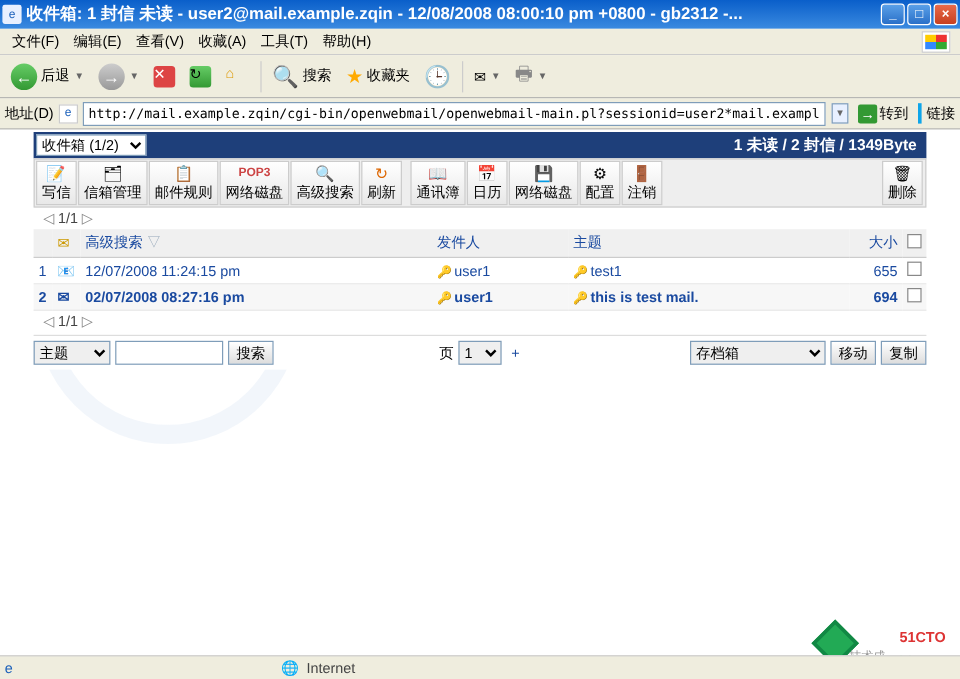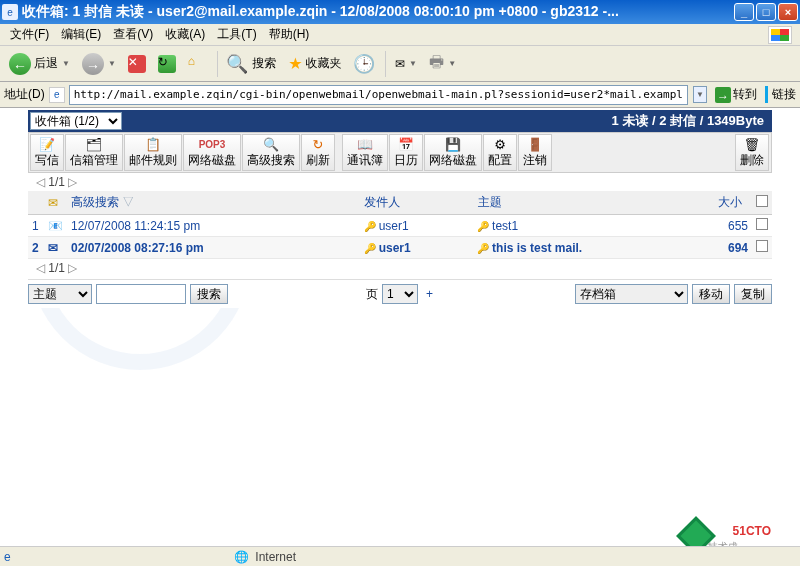--- a/index.html
+++ b/index.html
@@ -50,21 +50,21 @@
 .rownum { color:#333;width:16px; }
 .envico { color:#c90;width:16px; }
 .searchrow { display:flex;align-items:center;gap:4px;padding:4px 0;border-top:1px solid #ddd;margin-top:2px; }
 .searchrow select,.searchrow input[type=text]{border:1px solid #7f9db9;height:20px;font-size:12px;}
 .searchrow button{border:1px solid #7f9db9;background:linear-gradient(#fff,#ddd);height:20px;padding:0 6px;font-size:12px;}
 .footer-text { text-align:center;color:#1a4aa0;padding:30px 0;font-size:13px; }
 .footer-text a{color:#1a4aa0;}
 .statusbar { position:absolute;bottom:0;left:0;right:0;height:20px;background:#efedde;border-top:1px solid #ccc;display:flex;align-items:center;padding:0 4px;font-size:11px;color:#444;gap:6px; }
 .statusbar .globe{color:#3a6;}
 .statusbar .sec{margin-left:auto;display:flex;gap:4px;}
-.watermark1 { position:absolute;right:29px;bottom:26px;font-size:18px;font-weight:bold;color:#d33; }
+.watermark1 { position:absolute;right:12px;bottom:26px;font-size:18px;font-weight:bold;color:#d33; }
 .watermark1 span{color:#333;}
 .watermark2 { position:absolute;right:12px;bottom:8px;font-size:14px;font-weight:bold;color:#2a5; }
 .watermark2 .cn{color:#f90;}
 .wm-sub{position:absolute;right:54px;bottom:12px;font-size:10px;color:#999;}
 .diamond{position:absolute;right:90px;bottom:16px;width:28px;height:28px;background:#2a5;transform:rotate(45deg);border:3px solid #184;}
 .smallcheck{width:12px;height:12px;border:1px solid #888;display:inline-block;background:#fff;}
 .key-icon{color:#c90;font-size:10px;margin-right:2px;}
 .bg-logo{position:absolute;left:30px;top:150px;width:220px;height:220px;border:16px solid #eaf0f8;border-radius:50%;opacity:.6;z-index:-1;}
 </style>
 </head>
@@ -208,21 +208,21 @@
   <div class="pager"><span class="tri">◁</span> <span>1/1</span> <span class="tri">▷</span></div>
 
   <table class="mailtable">
     <thead>
         <tr>
       <th style="width:16px"></th>
       <th style="width:18px"><span style="color:#c90">✉</span></th>
       <th class="sorted"><span>高级搜索</span> <span style="color:#9ab">▽</span></th>
       <th>发件人</th>
       <th>主题</th>
-      <th style="width:44px;text-align:center">大小</th>
+      <th style="width:44px;text-align:right">大小</th>
       <th style="width:18px"><span class="smallcheck"></span></th>
     </tr>
       </thead>
     <tbody>
       <tr>
         <td class="rownum">1</td>
         <td class="envico">📧</td>
         <td>12/07/2008 11:24:15 pm</td>
         <td><span class="key-icon">🔑</span><span>user1</span></td>
         <td><span class="key-icon">🔑</span><span>test1</span></td>

